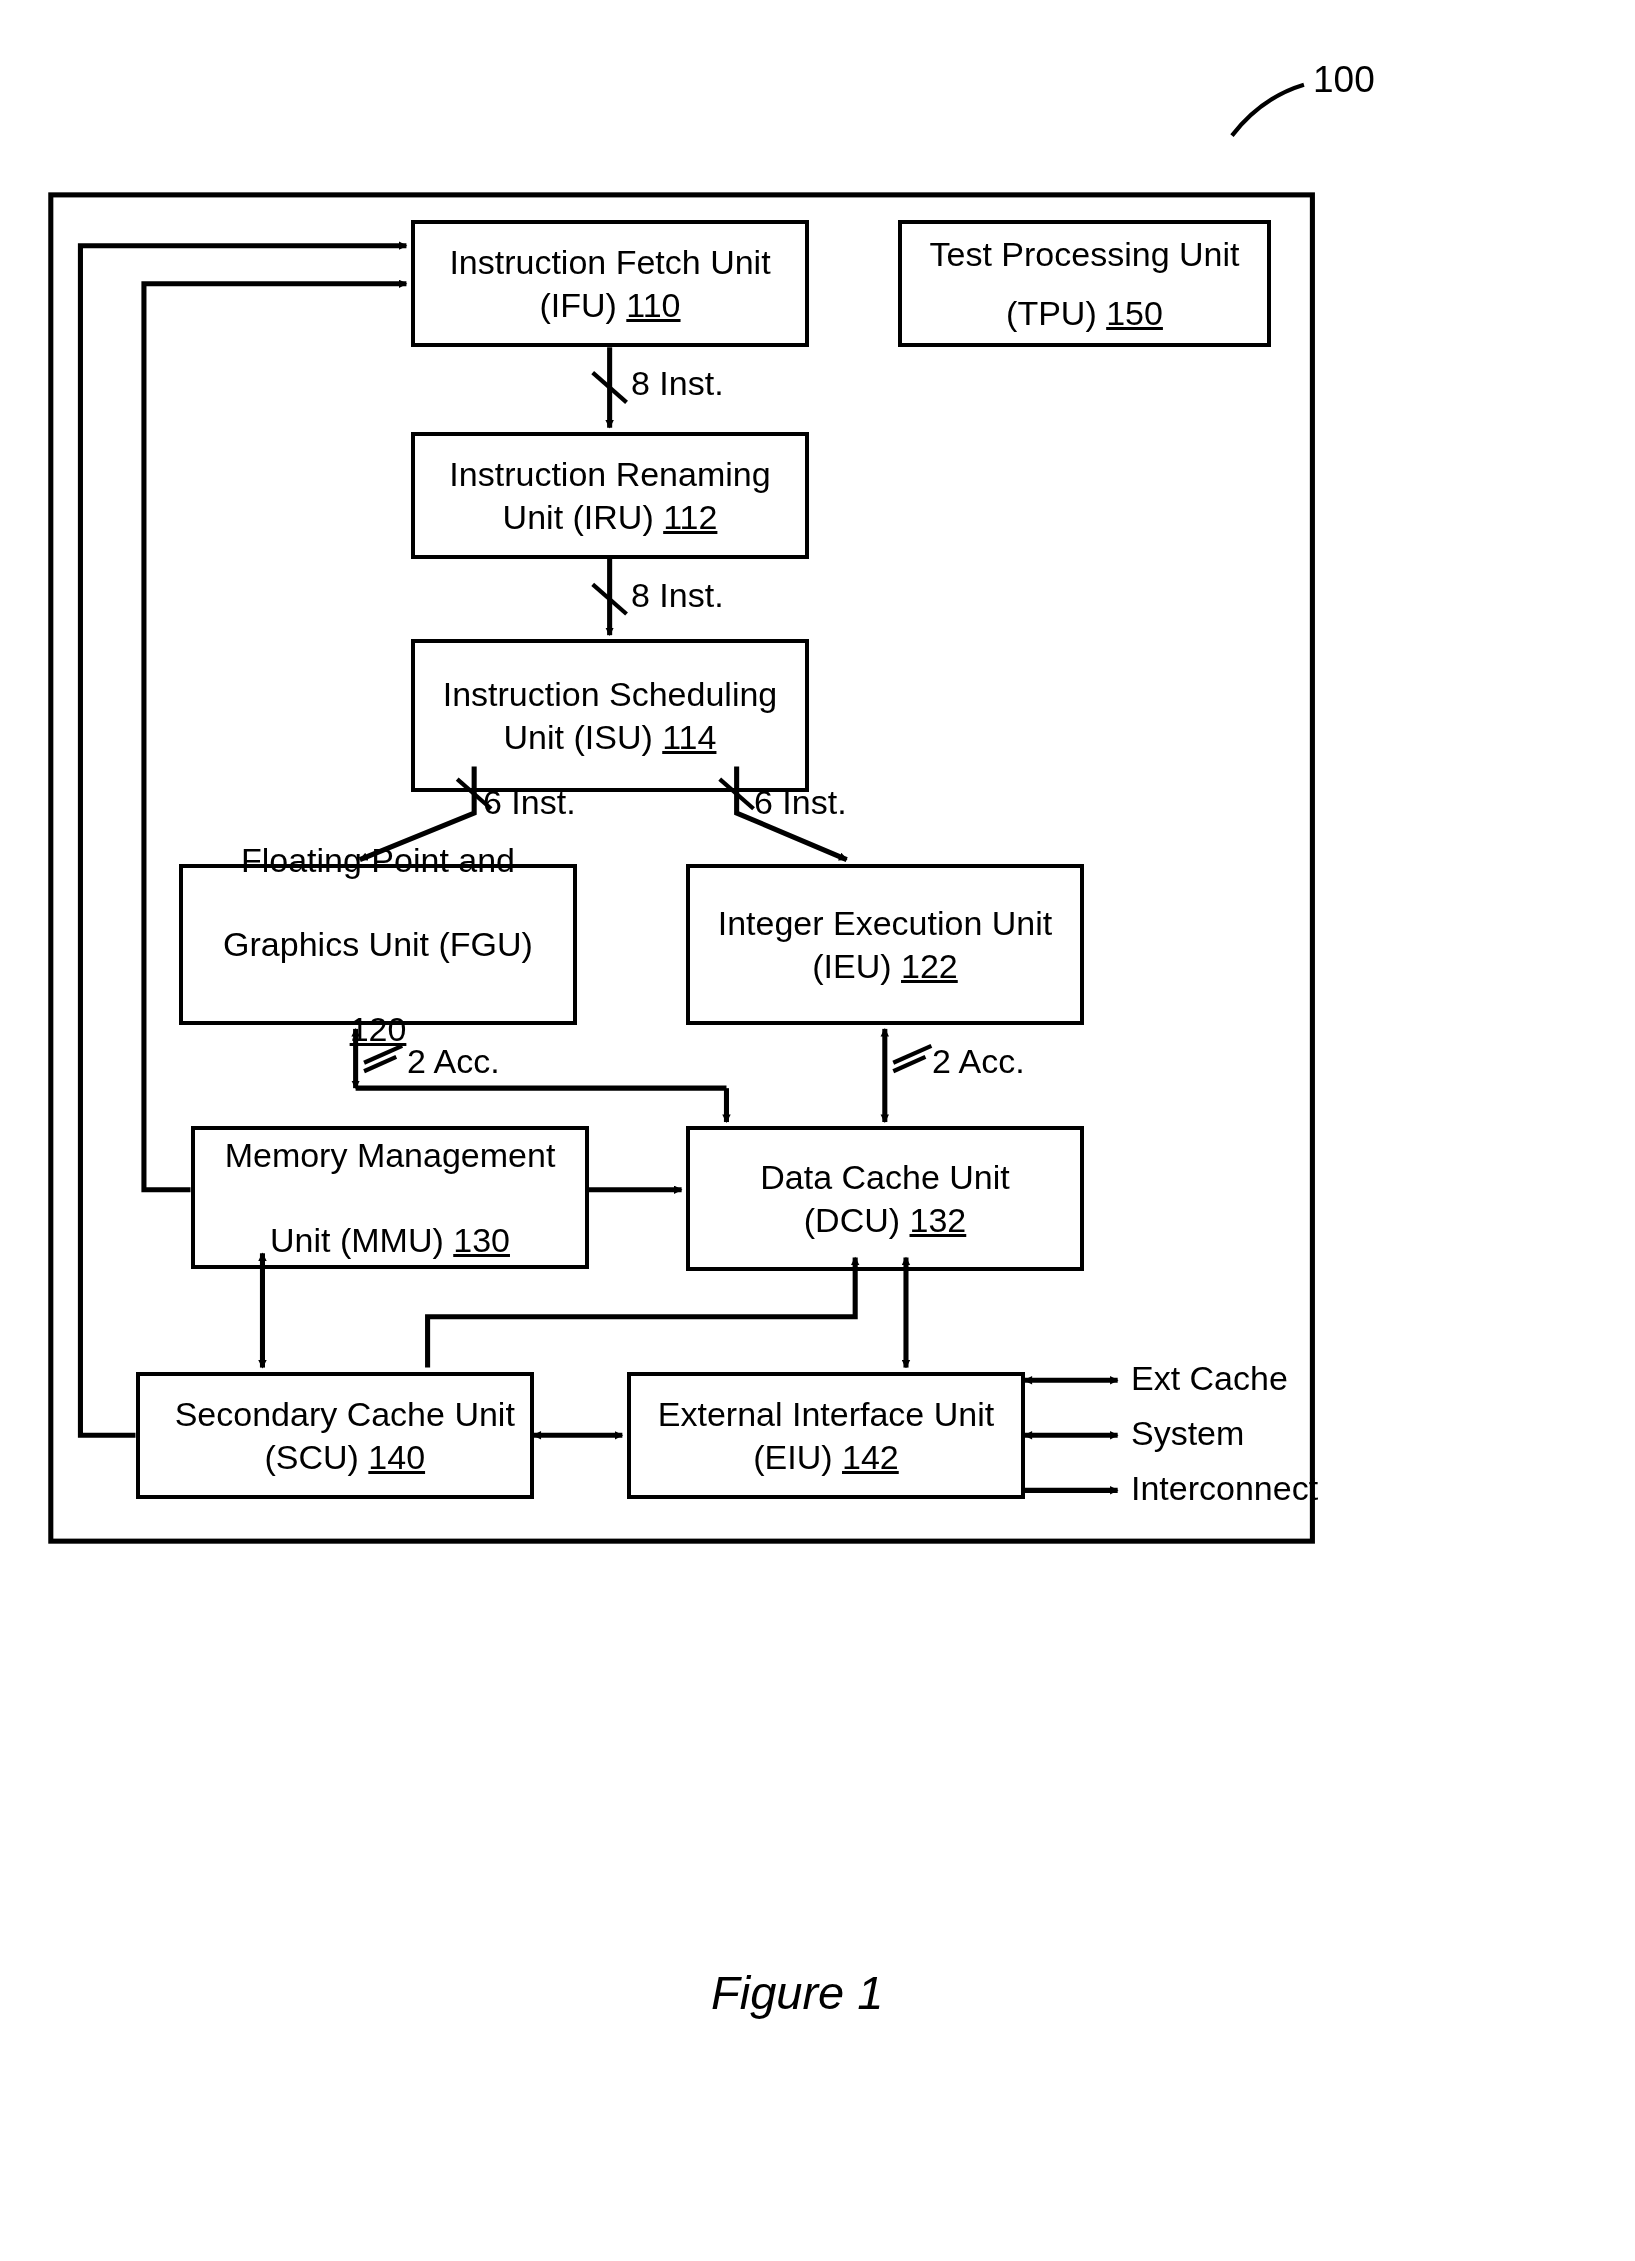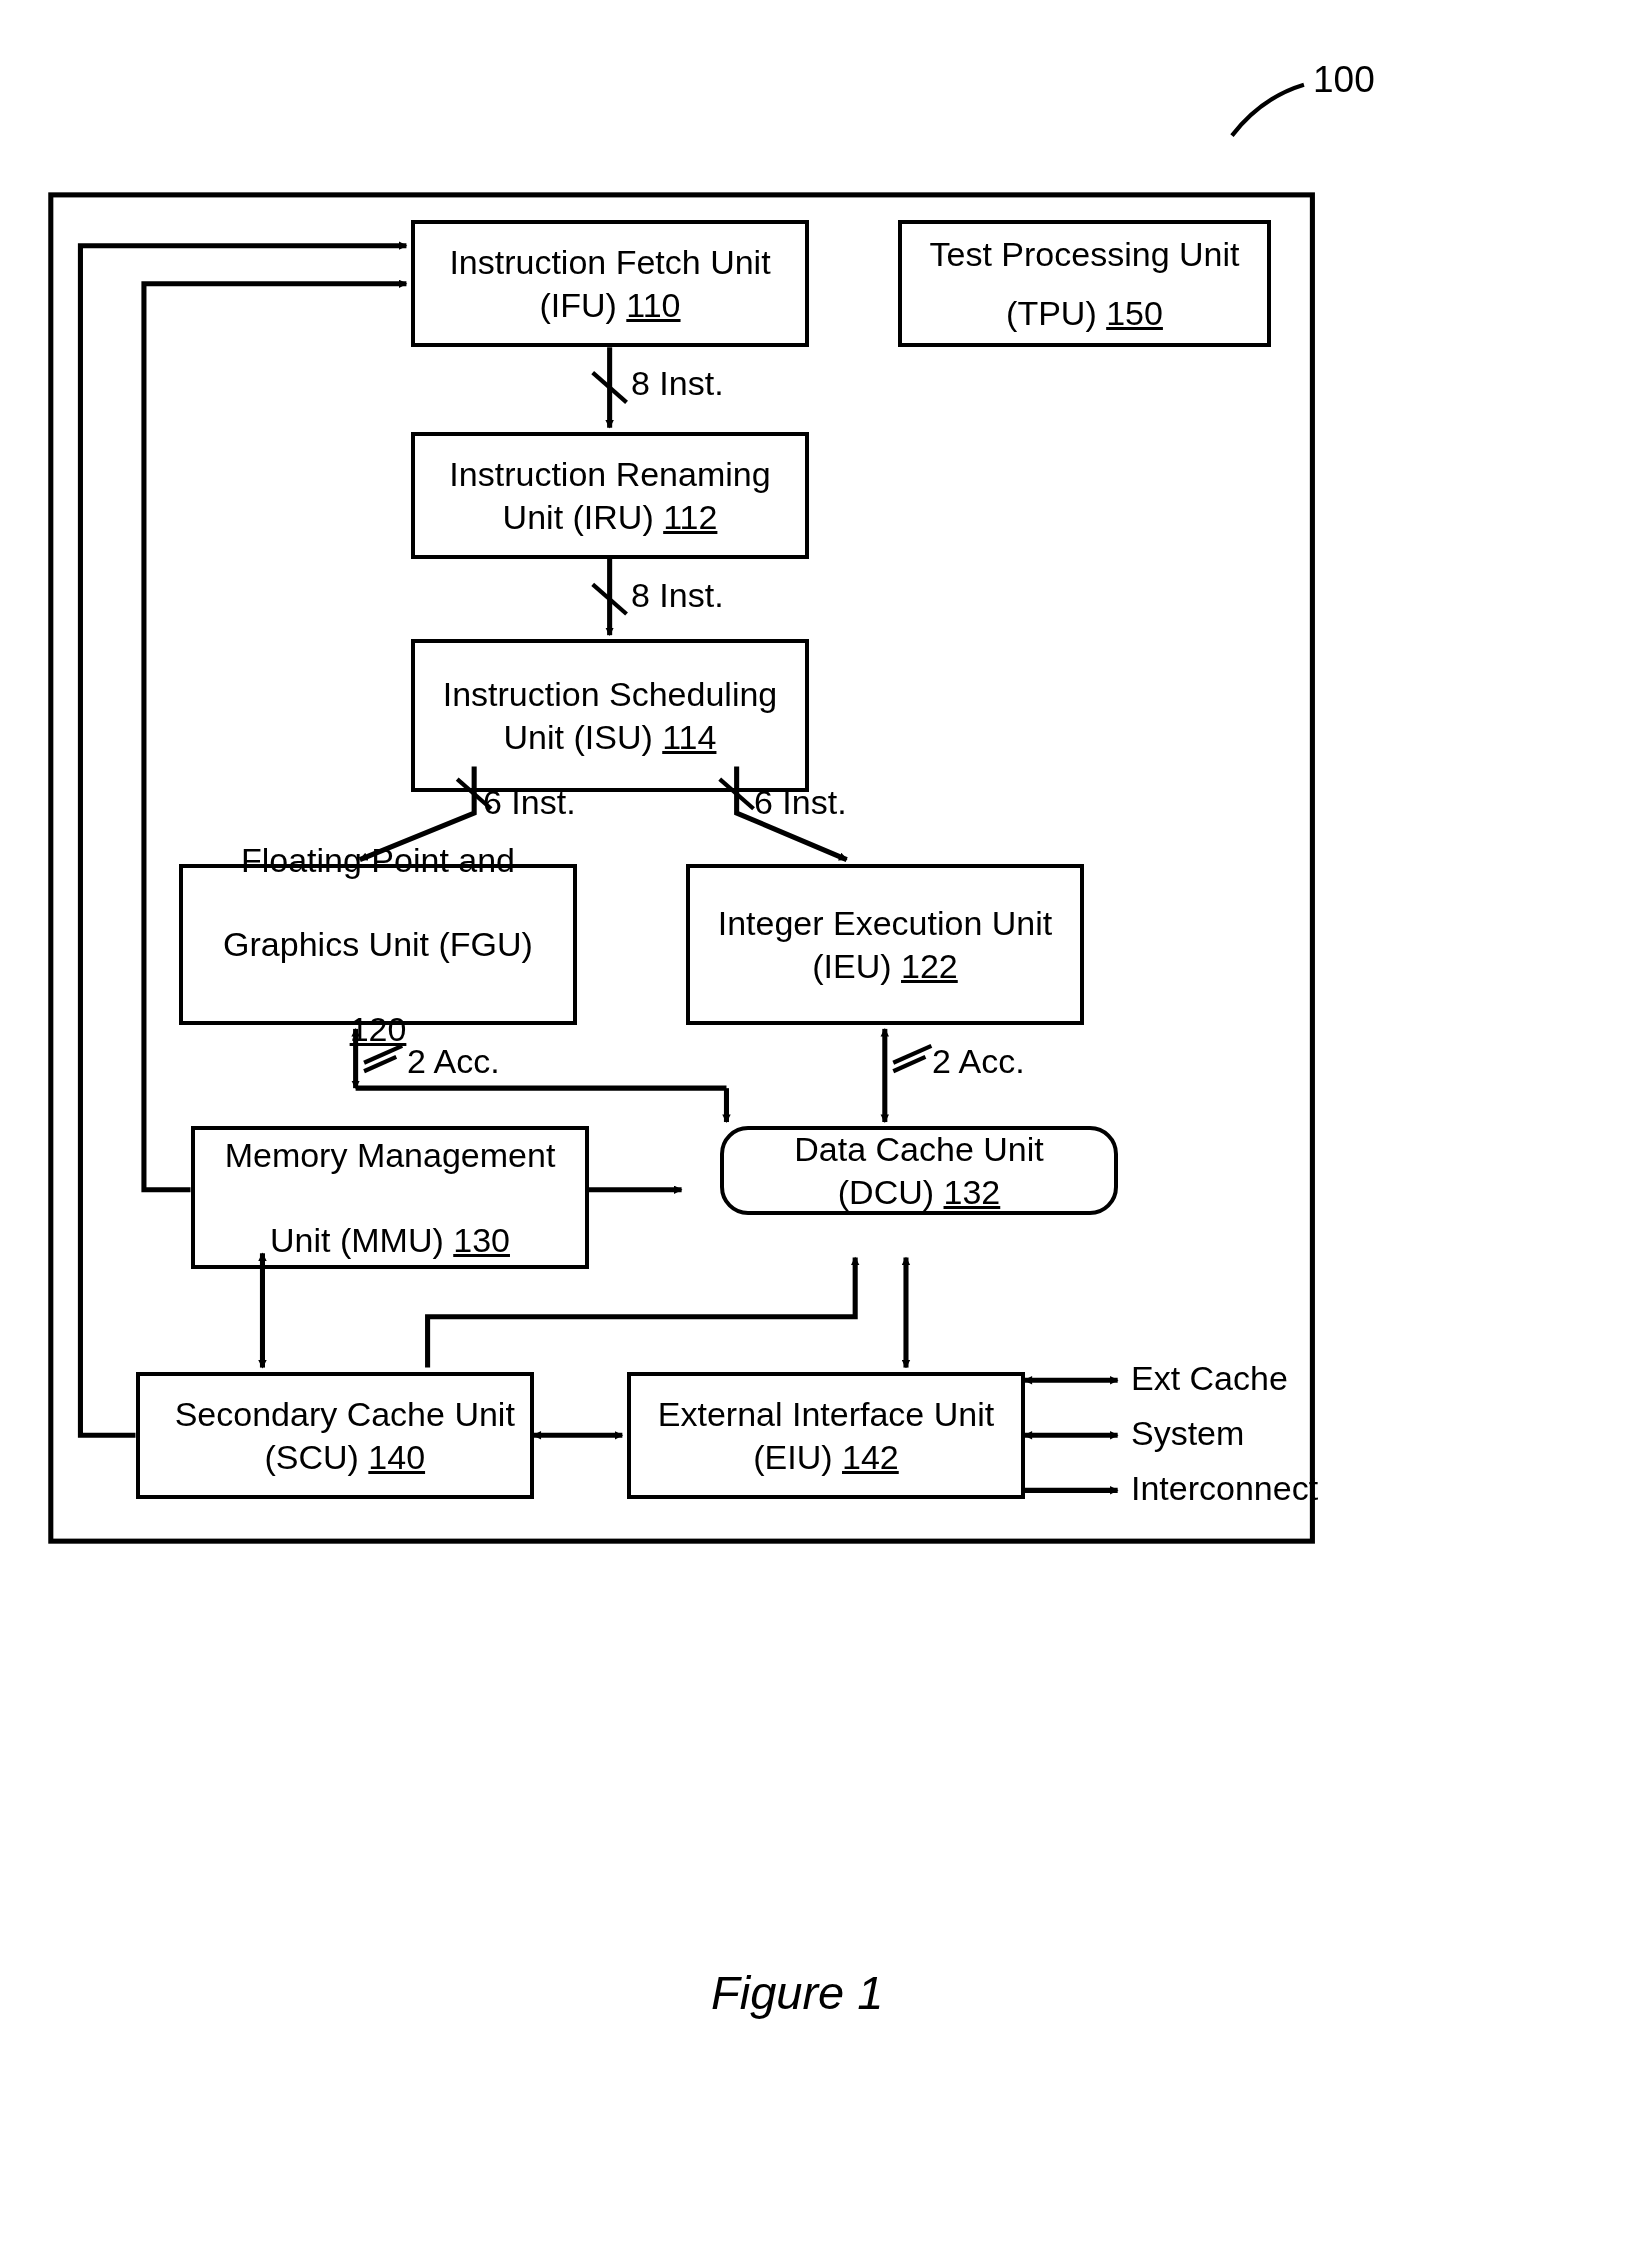--- a/index.html
+++ b/index.html
@@ -89,21 +89,21 @@
   <div class="box" style="left:686px; top:864px; width:398px; height:161px;">
     <div>Integer Execution Unit</div>
     <div><span>(IEU)  </span><span class="ref">122</span></div>
   </div>
 
   <div class="box" style="left:191px; top:1126px; width:398px; height:143px;gap:42px;">
     <div>Memory Management</div>
     <div><span>Unit (MMU)  </span><span class="ref">130</span></div>
   </div>
 
-  <div class="box" style="left:720px; top:1126px; width:398px; height:89px;border-radius:28px;">
+  <div class="box" style="left:686px; top:1126px; width:398px; height:145px;">
     <div>Data Cache Unit</div>
     <div><span>(DCU)  </span><span class="ref">132</span></div>
   </div>
 
   <div class="box" style="left:136px; top:1372px; width:398px; height:127px;padding-left:28px;">
     <div>Secondary Cache Unit</div>
     <div><span>(SCU)  </span><span class="ref">140</span></div>
   </div>
 
   <div class="box" style="left:627px; top:1372px; width:398px; height:127px;">

